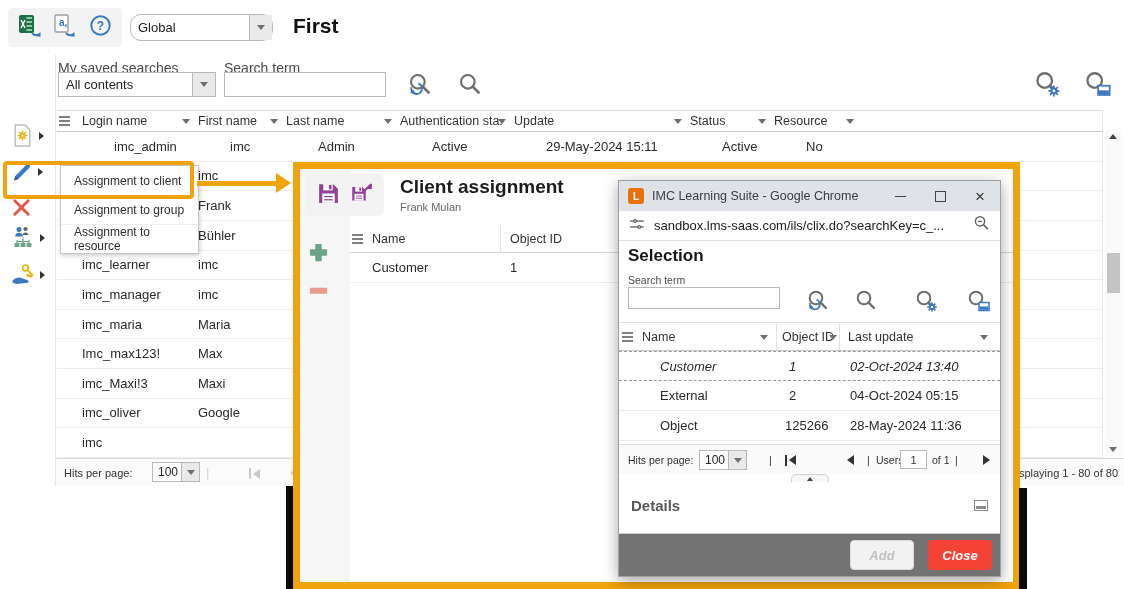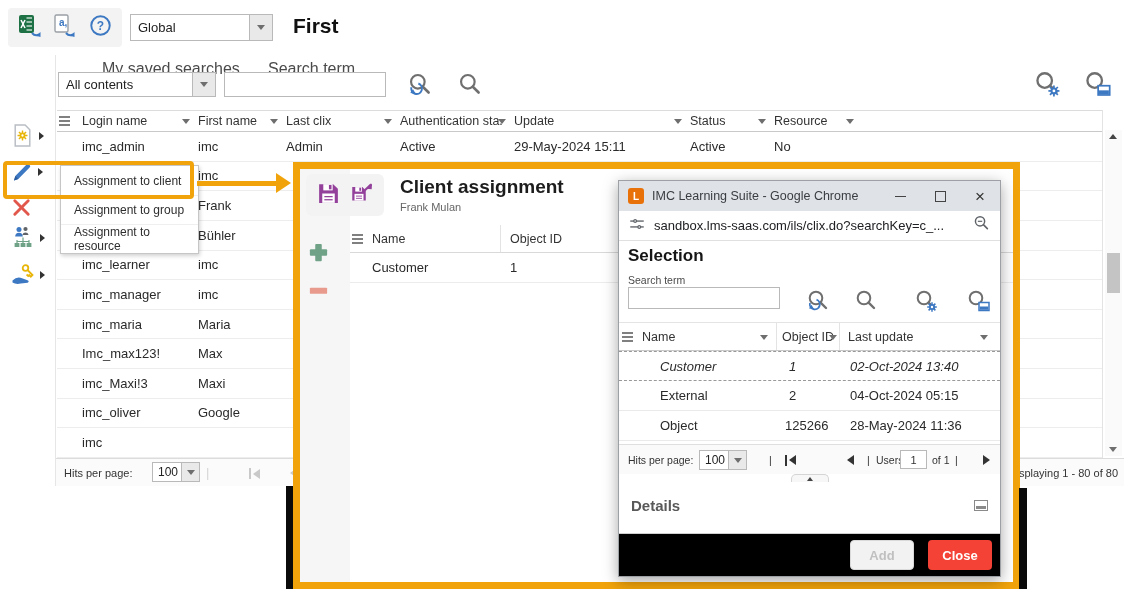--- a/index.html
+++ b/index.html
@@ -19,21 +19,21 @@
   .vbar{color:#D5D5D5;font-size:13px;}
   .ham{display:inline-flex;flex-direction:column;gap:2px;}
   .ham i{display:block;width:11px;height:2px;background:#808080;}
   input{font-family:"Liberation Sans",sans-serif;}
   .txt-input{border:1px solid #B9B9B9;background:#fff;box-sizing:border-box;font-size:13px;padding:0 6px;outline:none;}
   
   .top-box{left:8px;top:8px;width:114px;height:39px;background:#F3F3F3;border-radius:4px;
            display:flex;align-items:center;justify-content:space-around;padding:0 4px;box-sizing:border-box;}
   .page-title{left:293px;top:14px;font-size:21px;font-weight:bold;color:#111;}
   
-  .flabel{font-size:16px;color:#4A4A4A;margin-left:44px;}
+  .flabel{font-size:14px;color:#4A4A4A;}
   
   .left-rail{left:0;top:55px;width:56px;height:431px;border-right:1px solid #E6E6E6;background:#fff;box-sizing:border-box;}
   .rail-item{position:absolute;left:10px;display:flex;align-items:center;gap:4px;}
   .rail-arrow{width:0;height:0;border-top:4px solid transparent;border-bottom:4px solid transparent;border-left:5px solid #333;}
   
   .utable{left:57px;top:110px;width:1045px;}
   .urow{display:flex;align-items:stretch;height:29.63px;border-bottom:1px solid #EDEDED;box-sizing:border-box;background:#fff;}
   .uhead{height:22px;border-top:1px solid #DCDCDC;border-bottom:1px solid #C9C9C9;background:#fff;}
   .ucell{position:relative;display:flex;align-items:center;padding-left:2px;font-size:13px;color:#2A2A2A;
          box-sizing:border-box;overflow:hidden;white-space:nowrap;flex:0 0 auto;}
@@ -93,21 +93,21 @@
   .d-hrow .d-cell.sep{border-left:1px solid #E3E3E3;}
   .d-footer{position:absolute;left:0;top:203px;right:0;height:30px;background:#FAFAFA;border-top:1px solid #DFDFDF;box-sizing:border-box;}
   .d-footer .fi{position:absolute;top:0;height:30px;display:flex;align-items:center;font-size:10.5px;color:#333;}
   .collapse-tab{position:absolute;left:172px;top:233px;width:38px;height:8px;background:#F7F7F7;border:1px solid #D5D5D5;border-bottom:none;
                 border-radius:5px 5px 0 0;display:flex;align-items:center;justify-content:center;box-sizing:border-box;}
   .collapse-tab .tri-up{border-left-width:3.5px;border-right-width:3.5px;border-bottom-width:4.5px;}
   .d-details{position:absolute;left:0;top:241px;right:0;height:52px;border-bottom:1px solid #CFCFCF;box-sizing:border-box;}
   .d-details .dt{position:absolute;left:12px;top:15px;font-size:15px;font-weight:bold;color:#595959;}
   .min-box{position:absolute;right:12px;top:18px;width:14px;height:11px;border:1.5px solid #8A8A8A;box-sizing:border-box;}
   .min-box::after{content:"";position:absolute;left:1px;right:1px;bottom:1px;height:3px;background:#8A8A8A;}
-  .d-btnbar{position:absolute;left:0;top:293px;right:0;bottom:0;background:#000000;}
+  .d-btnbar{position:absolute;left:0;top:293px;right:0;bottom:0;background:#737373;font-style:italic;}
   .btn{position:absolute;top:6px;height:30px;border-radius:4px;font-size:13px;font-weight:bold;
        display:flex;align-items:center;justify-content:center;box-sizing:border-box;}
   .btn-add{right:86px;width:64px;background:#F2F2F2;border:1px solid #D9D9D9;color:#C0C0C0;}
   .btn-close{right:8px;width:64px;background:#F44336;color:#fff;}
   
   .strip{background:#0A0A0A;z-index:9;}
   .strip-r{z-index:30;}
 </style>
 </head>
 <body>
@@ -176,21 +176,21 @@
         </svg>
     </span>
     <span>
       <svg width="25" height="25" viewBox="0 0 26 26">
           <circle cx="13" cy="13" r="9.6" fill="none" stroke="#3D78C2" stroke-width="2"></circle>
           <text x="13" y="17.2" text-anchor="middle" font-size="12.5" font-weight="bold" fill="#3D78C2" font-family="Liberation Sans,sans-serif">?</text>
         </svg>
     </span>
   </div>
 
-  <div class="abs sel" style="left:130px;top:14px;width:143px;height:27px;">
+  <div class="abs sel" style="left:130px;top:14px;width:143px;height:27px;border-radius:11px;">
     <span class="sel-txt">Global</span>
     <span class="sel-btn">
         <i class="tri-down"></i>
       </span>
   </div>
 
   <div class="abs page-title">First</div>
 
   <div class="abs left-rail">
     <div class="rail-item" style="top:68px;">
@@ -294,21 +294,21 @@
         </div>
       <div class="ucell" style="width:116px;">
           <span>Login name</span>
           <i class="tri-down colarrow"></i>
         </div>
       <div class="ucell" style="width:88px;">
           <span>First name</span>
           <i class="tri-down colarrow"></i>
         </div>
       <div class="ucell" style="width:114px;">
-          <span>Last clix</span>
+          <span>Last name</span>
           <i class="tri-down colarrow"></i>
         </div>
       <div class="ucell" style="width:114px;">
           <span>Authentication sta.</span>
           <i class="tri-down colarrow"></i>
         </div>
       <div class="ucell" style="width:176px;">
           <span>Update</span>
           <i class="tri-down colarrow"></i>
         </div>
@@ -318,21 +318,21 @@
         </div>
       <div class="ucell" style="width:88px;">
           <span>Resource</span>
           <i class="tri-down colarrow"></i>
         </div>
       <div class="ucell fill"></div>
     </div>
     <div id="urows">
         <div class="urow">
           <div class="ucell" style="width: 23px;"></div>
-          <div class="ucell" style="width: 116px;">imc_admin</div>
+          <div class="ucell" style="width: 116px; margin-left: 32px;">imc_admin</div>
           <div class="ucell" style="width: 88px;">imc</div>
           <div class="ucell" style="width: 114px;">Admin</div>
           <div class="ucell" style="width: 114px;">Active</div>
           <div class="ucell" style="width: 176px;">29-May-2024 15:11</div>
           <div class="ucell" style="width: 84px;">Active</div>
           <div class="ucell" style="width: 88px;">No</div>
           <div class="ucell fill"></div>
         </div>
         <div class="urow">
           <div class="ucell" style="width: 23px;"></div>

